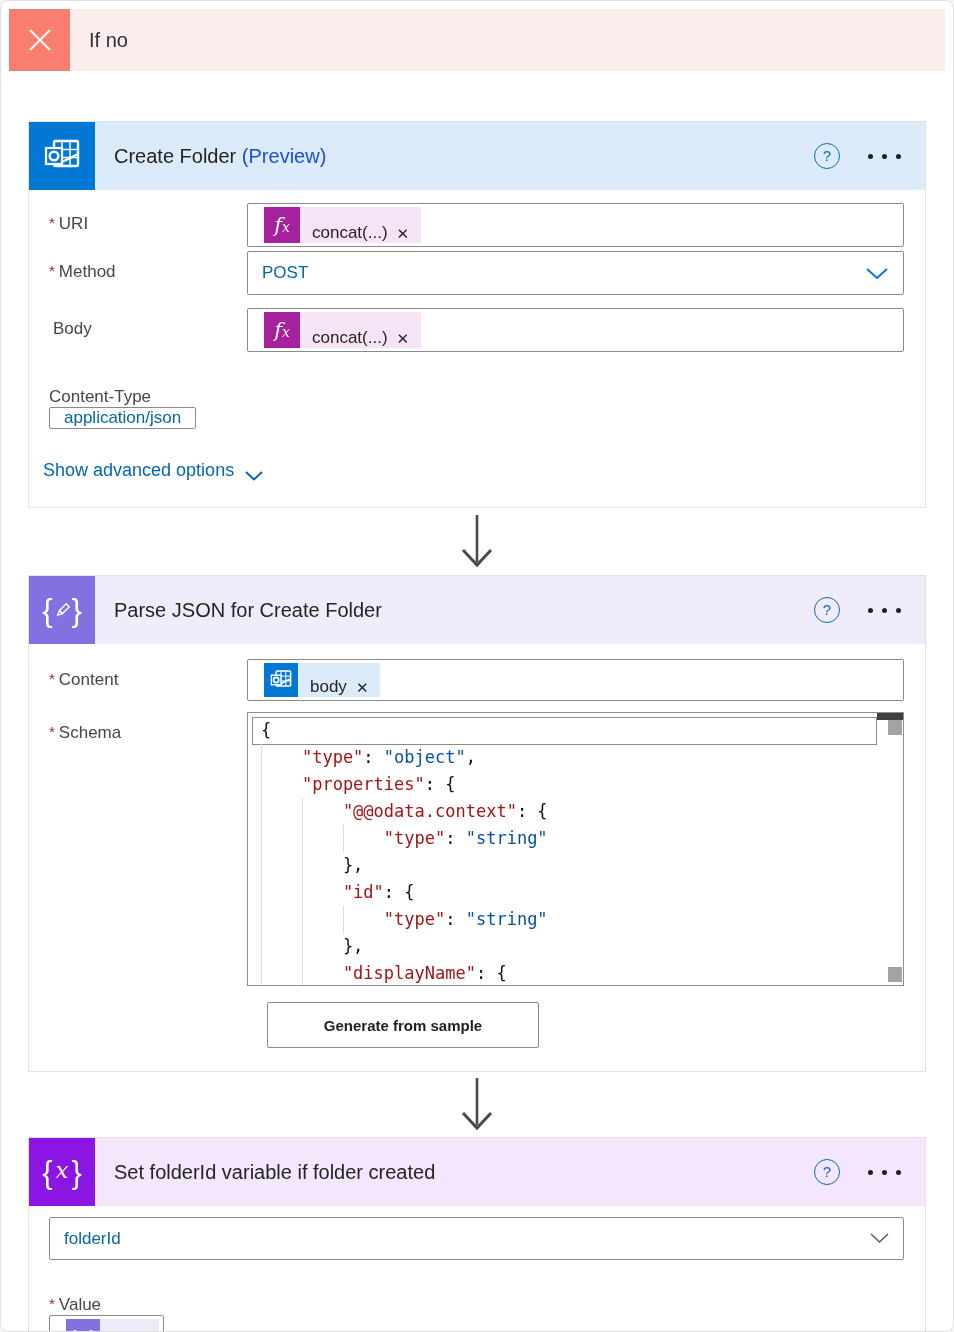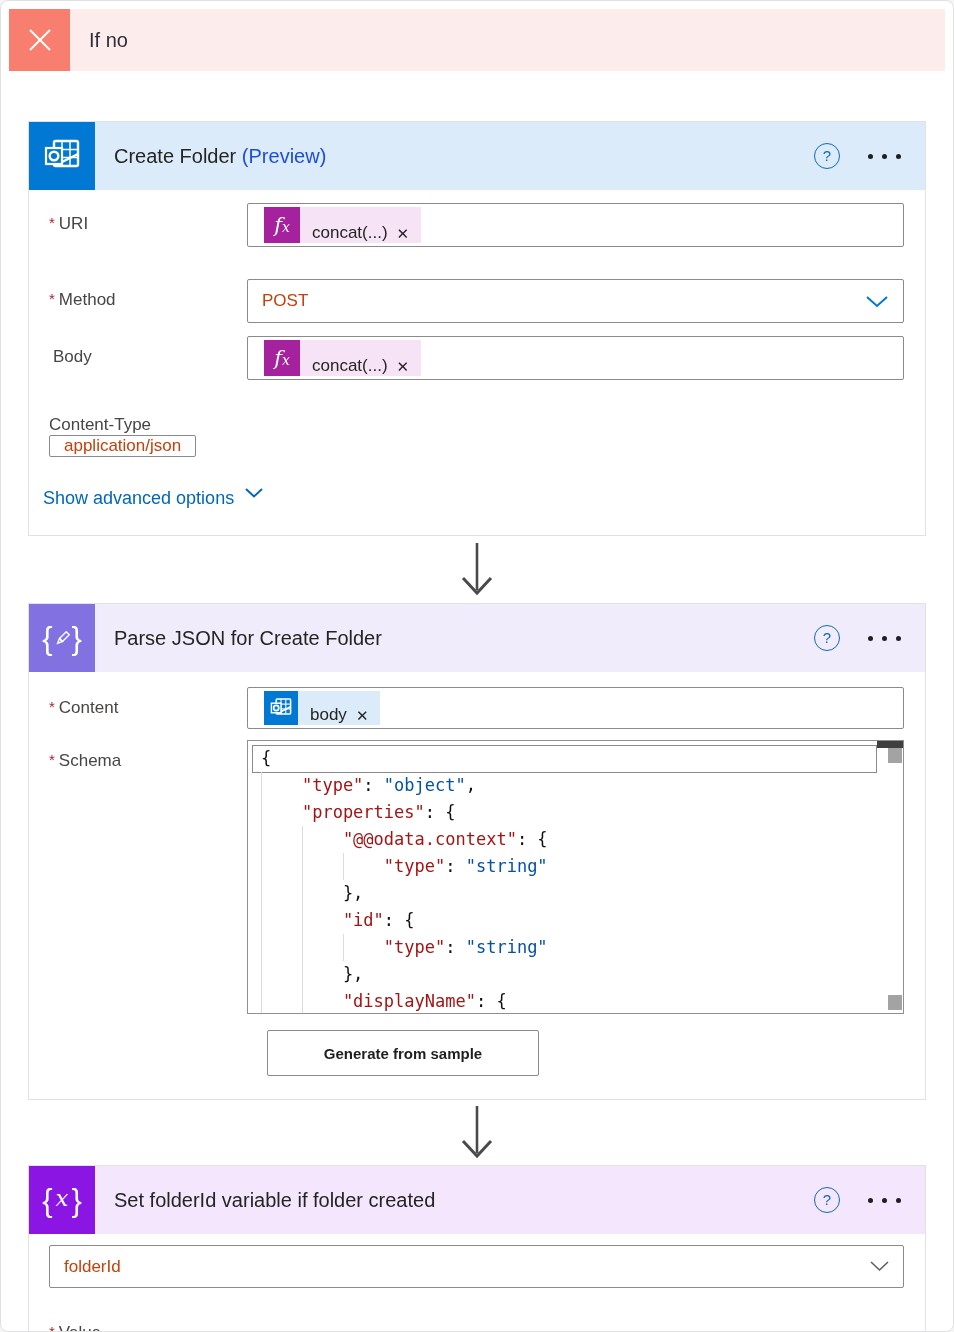--- a/index.html
+++ b/index.html
@@ -36,43 +36,43 @@
   .card-body2 { padding:15px 0 23px 0; }
   .card-body3 { padding:11px 0 15px 0; }
   .row { display:flex; align-items:flex-start; margin:0 21px 0 20px; }
   .lbl { width:198px; flex:none; padding-top:11px; font-size:17px; color:#484644; }
   .req { color:#a4262c; font-size:15px; margin-right:4px; position:relative; top:-1px; }
   .box { flex:1; min-width:0; height:44px; border:1px solid #8a8a8a; border-radius:2px;
          display:flex; align-items:center; padding:0 14px; background:#fff; }
   .box.h43 { height:43px; }
   .tokenbox { padding:3px 4px 3px 16px; }
   .select-box { justify-content:space-between; cursor:pointer; }
-  .plain-val { font-size:17px; color:#c2410c; }
-  .gap13 { margin-top:13px; } .gap14 { margin-top:32px; } .gap10 { margin-top:24px;flex-direction:column; } .gap11 { margin-top:11px; }
+  .plain-val { font-size:17px; color:#0369a1; }
+  .gap13 { margin-top:13px; } .gap14 { margin-top:4px; } .gap10 { margin-top:24px;flex-direction:column; } .gap11 { margin-top:11px; }
   
   .token { display:inline-flex; align-items:flex-end; height:36px; cursor:pointer; }
   .token.h34 { height:34px; }
   .t-ico { width:36px; height:36px; flex:none; display:flex; align-items:center; justify-content:center; }
   .h34 .t-ico { width:34px; height:34px; }
   .t-fx   { background:#a5219d; }
   .t-body { background:#0078d4; }
   .t-id   { background:#8272e1; }
   .pill-fx   { background:#f6e4f6; }
   .pill-body { background:#dcebf9; }
   .pill-id   { background:#efeafa; }
   .t-txt { padding:0 9px 0 12px; font-size:17px; color:#252423; white-space:nowrap; }
   .t-x { padding-right:12px; font-size:15px; color:#252423; }
   .fx-glyph { color:#fff; font-family:"DejaVu Serif", serif; font-style:italic; font-size:21px; line-height:1; }
   .fx-glyph .sub { font-size:14px; }
   .brace-ico { display:flex; align-items:center; color:#fff; font-size:27px; font-weight:400; line-height:1; gap:1px; }
   .brace-ico.small { font-size:17px; }
   .brace-x { font-family:"DejaVu Serif", serif; font-style:italic; font-size:23px; padding:0 2px 3px 2px; }
   .brace-ico.big { font-size:31px; }
   
-  .adv-link { display:inline-flex; align-items:flex-start; gap:11px; margin:31px 0 0 14px;
+  .adv-link { display:inline-flex; align-items:flex-end; gap:11px; margin:31px 0 0 14px;
               color:#0067b8; font-size:18px; background:none; border:none; cursor:pointer; }
   .gen-btn { display:block; margin:16px 0 0 238px; width:272px; height:46px; background:#fff;
              border:1px solid #8a8a8a; border-radius:2px; font-family:"Liberation Sans",sans-serif;
              font-size:15px; font-weight:bold; color:#1f1f1f; cursor:pointer; }
   
   .connector { display:flex; align-items:center; justify-content:center; }
   .conn1 { height:67px; } .conn2 { height:65px; }
   
   .editor { position:relative; flex:1; min-width:0; height:274px; border:1px solid #8f8f8f; background:#fff; overflow:hidden; }
   .code { padding:4px 0 0 13px; font-family:"DejaVu Sans Mono", monospace; font-size:17px; line-height:27px; white-space:pre; }

